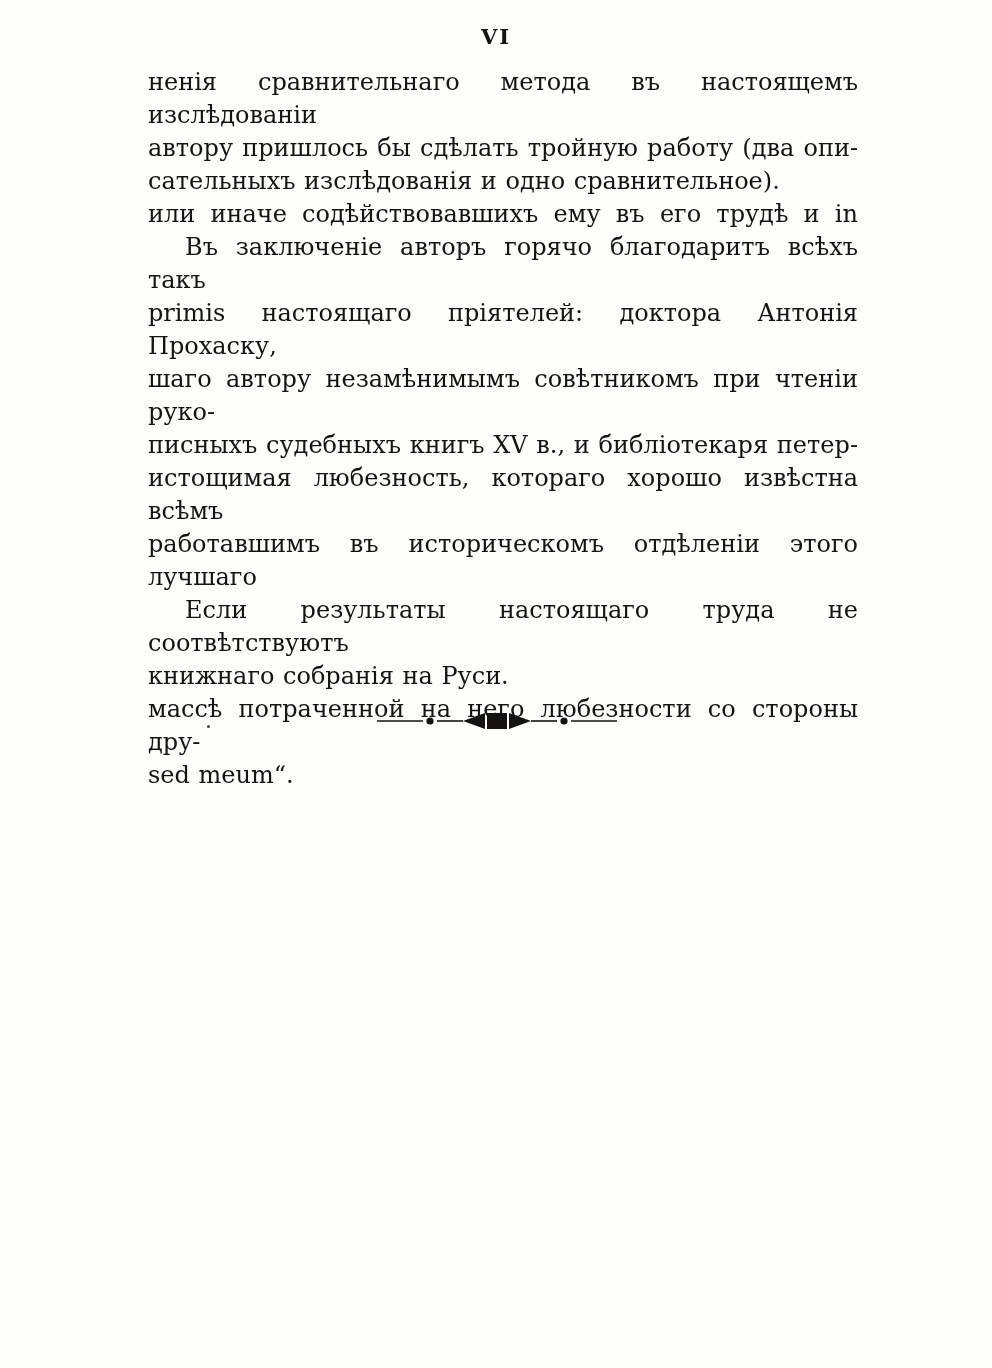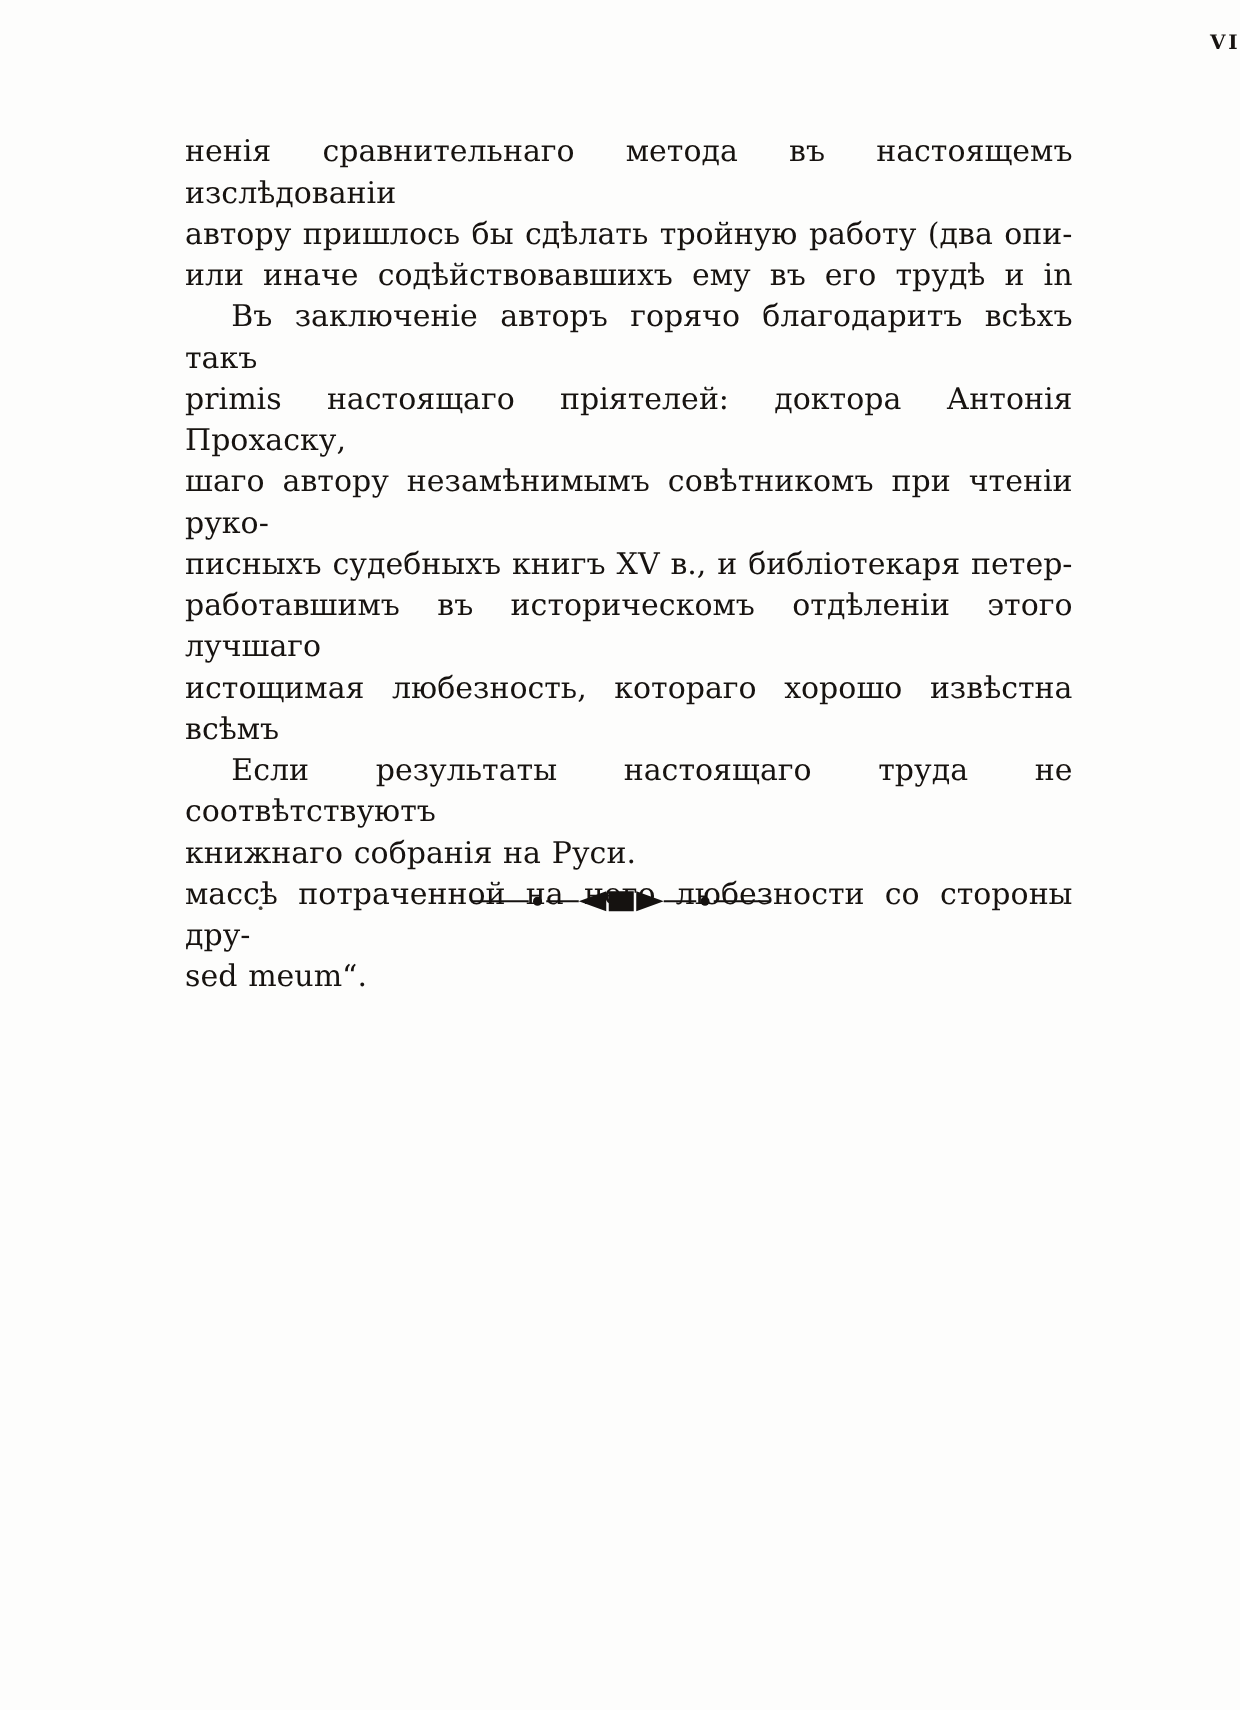--- a/index.html
+++ b/index.html
@@ -14,34 +14,33 @@
     background: #fdfdfc;
     font-family: "DejaVu Serif", "Liberation Serif", serif;
     color: #171310;
     overflow: hidden;
   }
   .page-number {
     position: absolute;
     top: 24px;
     left: 0;
     width: 100%;
-    text-align: right;
+    text-align: center;
     font-weight: bold;
-    font-size: 16px;
+    font-size: 21px;
     letter-spacing: 2px;
   }
   .text-block {
     position: absolute;
     top: 66px;
     left: 148px;
     width: 710px;
     font-size: 24px;
     line-height: 33px;
     word-spacing: 1px;
-    margin-top: 39px;
   }
   .line {
     text-align: justify;
     text-align-last: justify;
     white-space: normal;
   }
   .line.last {
     text-align: justify;
     text-align-last: left;
   }
@@ -73,27 +72,28 @@
 </head>
 <body>
 
 <div class="page">
 
   <div class="page-number">VI</div>
 
   <div class="text-block" id="text-block">
       <div class="line">ненія сравнительнаго метода въ настоящемъ изслѣдованіи</div>
       <div class="line">автору пришлось бы сдѣлать тройную работу (два опи-</div>
+      <div class="line last">сательныхъ изслѣдованія и одно сравнительное).</div>
       <div class="line">или иначе содѣйствовавшихъ ему въ его трудѣ и in</div>
       <div class="line indent">Въ заключеніе авторъ горячо благодаритъ всѣхъ такъ</div>
       <div class="line">primis настоящаго пріятелей: доктора Антонія Прохаску,</div>
       <div class="line">шаго автору незамѣнимымъ совѣтникомъ при чтеніи руко-</div>
       <div class="line">писныхъ судебныхъ книгъ XV в., и библіотекаря петер-</div>
+      <div class="line">истощимая любезность, котораго хорошо извѣстна всѣмъ</div>
       <div class="line">работавшимъ въ историческомъ отдѣленіи этого лучшаго</div>
-      <div class="line">истощимая любезность, котораго хорошо извѣстна всѣмъ</div>
       <div class="line indent">Если результаты настоящаго труда не соотвѣтствуютъ</div>
       <div class="line last">книжнаго собранія на Руси.</div>
       <div class="line">массѣ потраченной на него любезности со стороны дру-</div>
       <div class="line last">sed meum“.</div>
     </div>
 
   <div class="ornament-row">
     <div class="stray-mark"></div>
     <svg class="ornament-svg" width="240" height="20" viewBox="0 0 240 20">
       <g stroke="#151210" stroke-width="1.6" fill="#151210">

